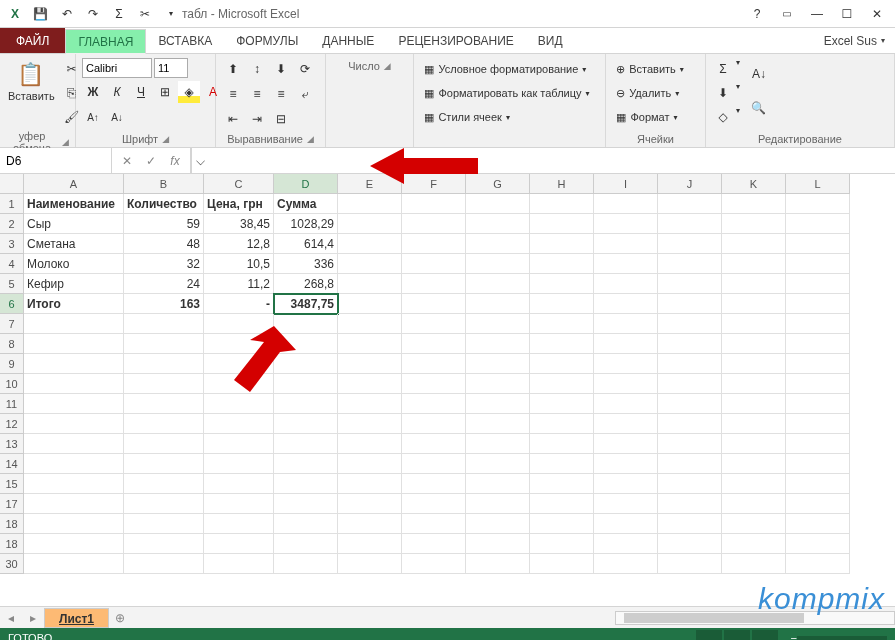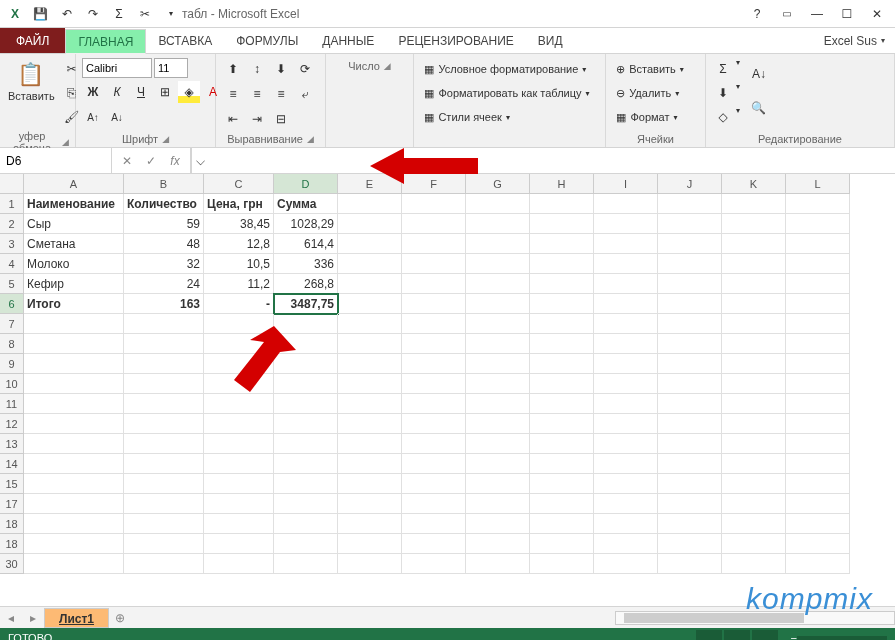--- a/index.html
+++ b/index.html
@@ -89,21 +89,21 @@
   .sheet-tabs .hscroll { width: 280px; height: 14px; border: 1px solid #ccc; background: #f9f9f9; display: flex; align-items: center;}
   .sheet-tabs .hscroll .thumb { width: 180px; height: 10px; background: #cdcdcd; margin-left: 8px; }
 
   
   .status-bar { height: 20px; background: #217346; color: #fff; display: flex; align-items: center; padding: 0 8px; font-size: 11px; }
   .status-bar .spacer3 { flex: 1; }
   .status-bar .viewbtn { width: 26px; height: 16px; background: #1a5c37; margin: 0 1px; }
   .status-bar .zoom-handle { width: 90px; height: 4px; background: #1a5c37; position: relative; }
 
   
-  .watermark { position: absolute; right: 22px; bottom: 24px; font-size: 30px; font-weight: 300; color: #3a8fd6; font-style: italic; letter-spacing: 1px; }
+  .watermark { position: absolute; right: 10px; bottom: 24px; font-size: 30px; font-weight: 300; color: #3a8fd6; font-style: italic; letter-spacing: 1px; }
 </style>
 </head>
 <body>
 
 <div class="title-bar">
   <div class="qat">
     <div class="btn" style="color:#217346;font-weight:bold">X</div>
     <div class="btn">💾</div>
     <div class="btn">↶</div>
     <div class="btn">↷</div>

